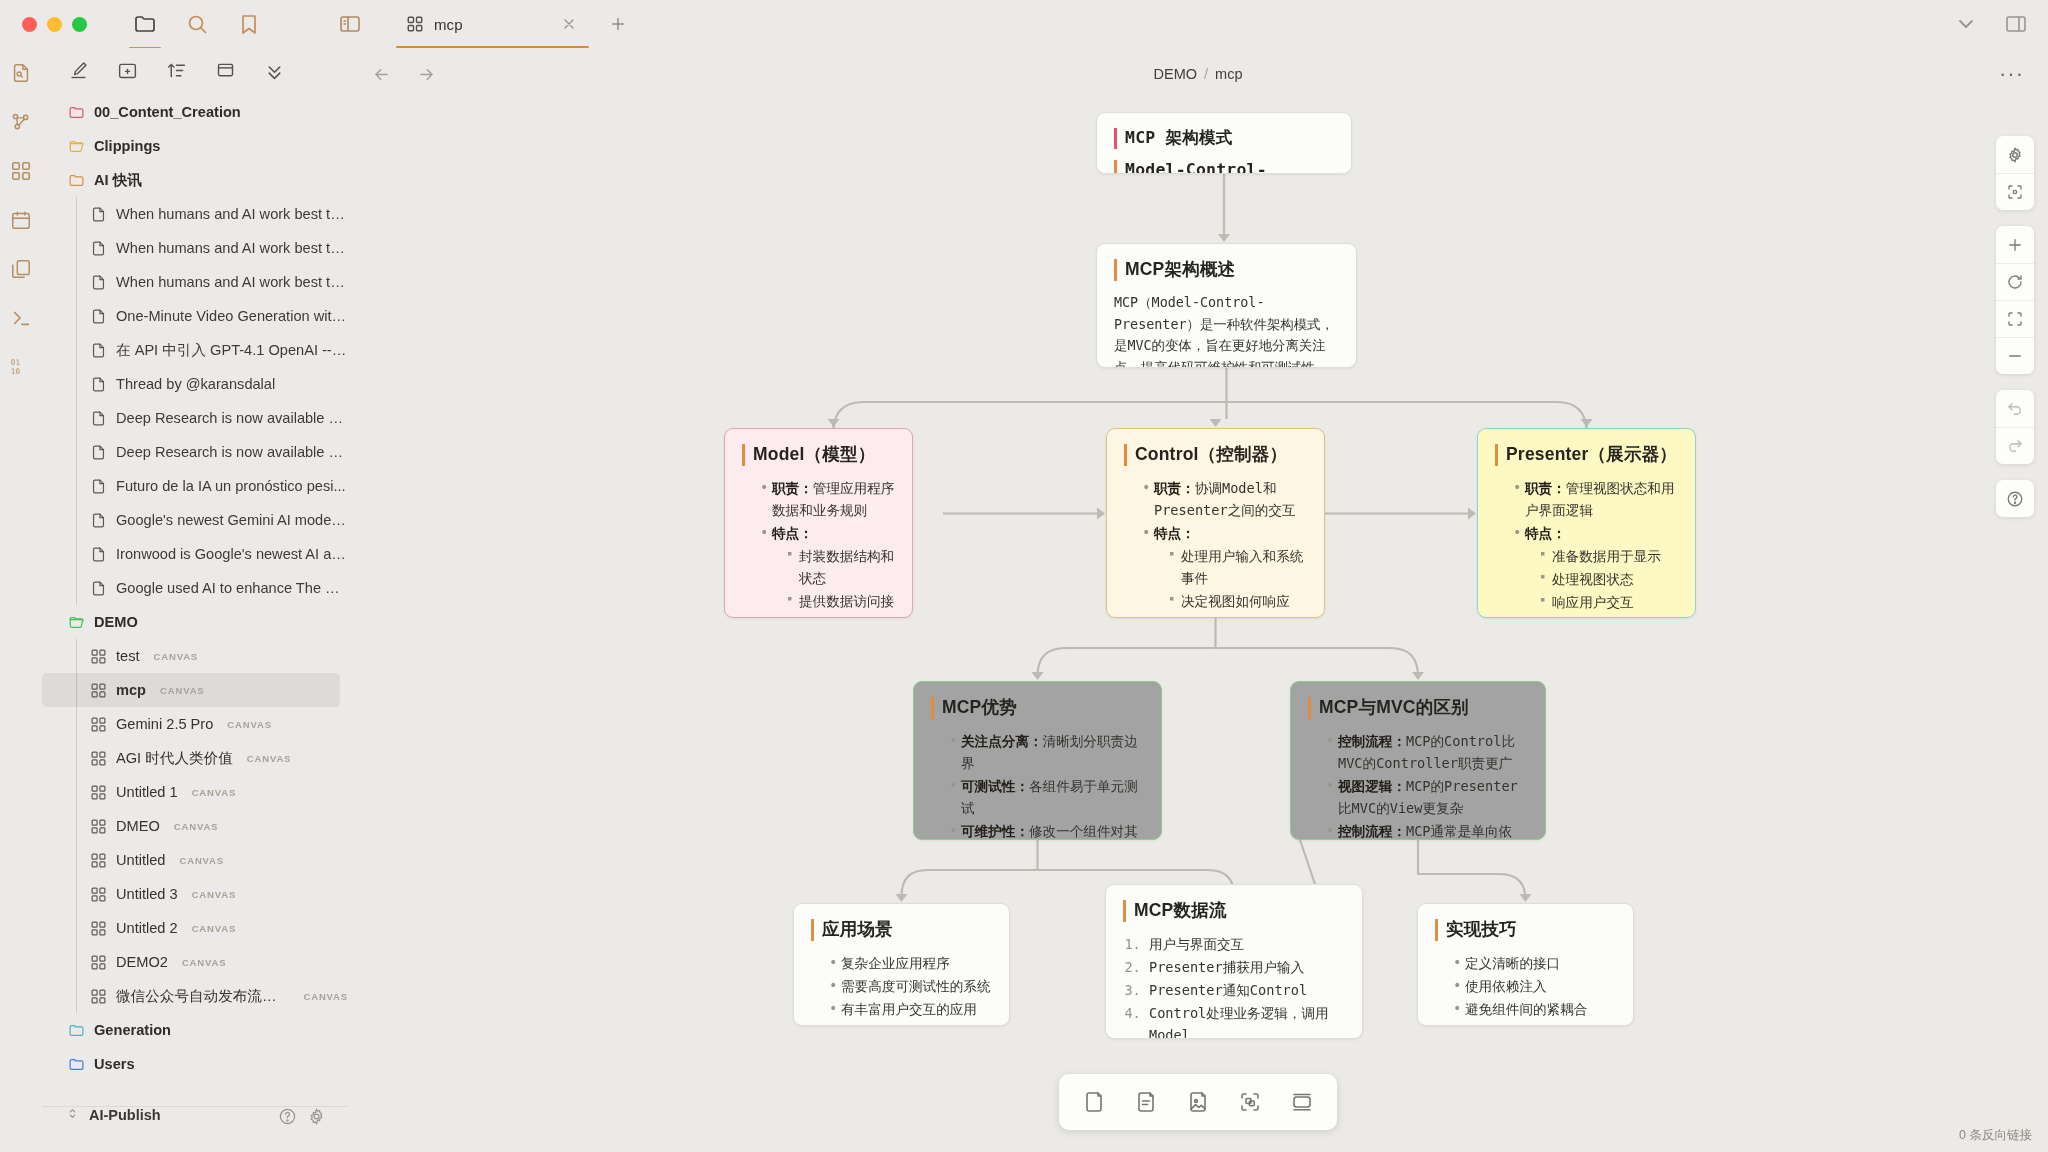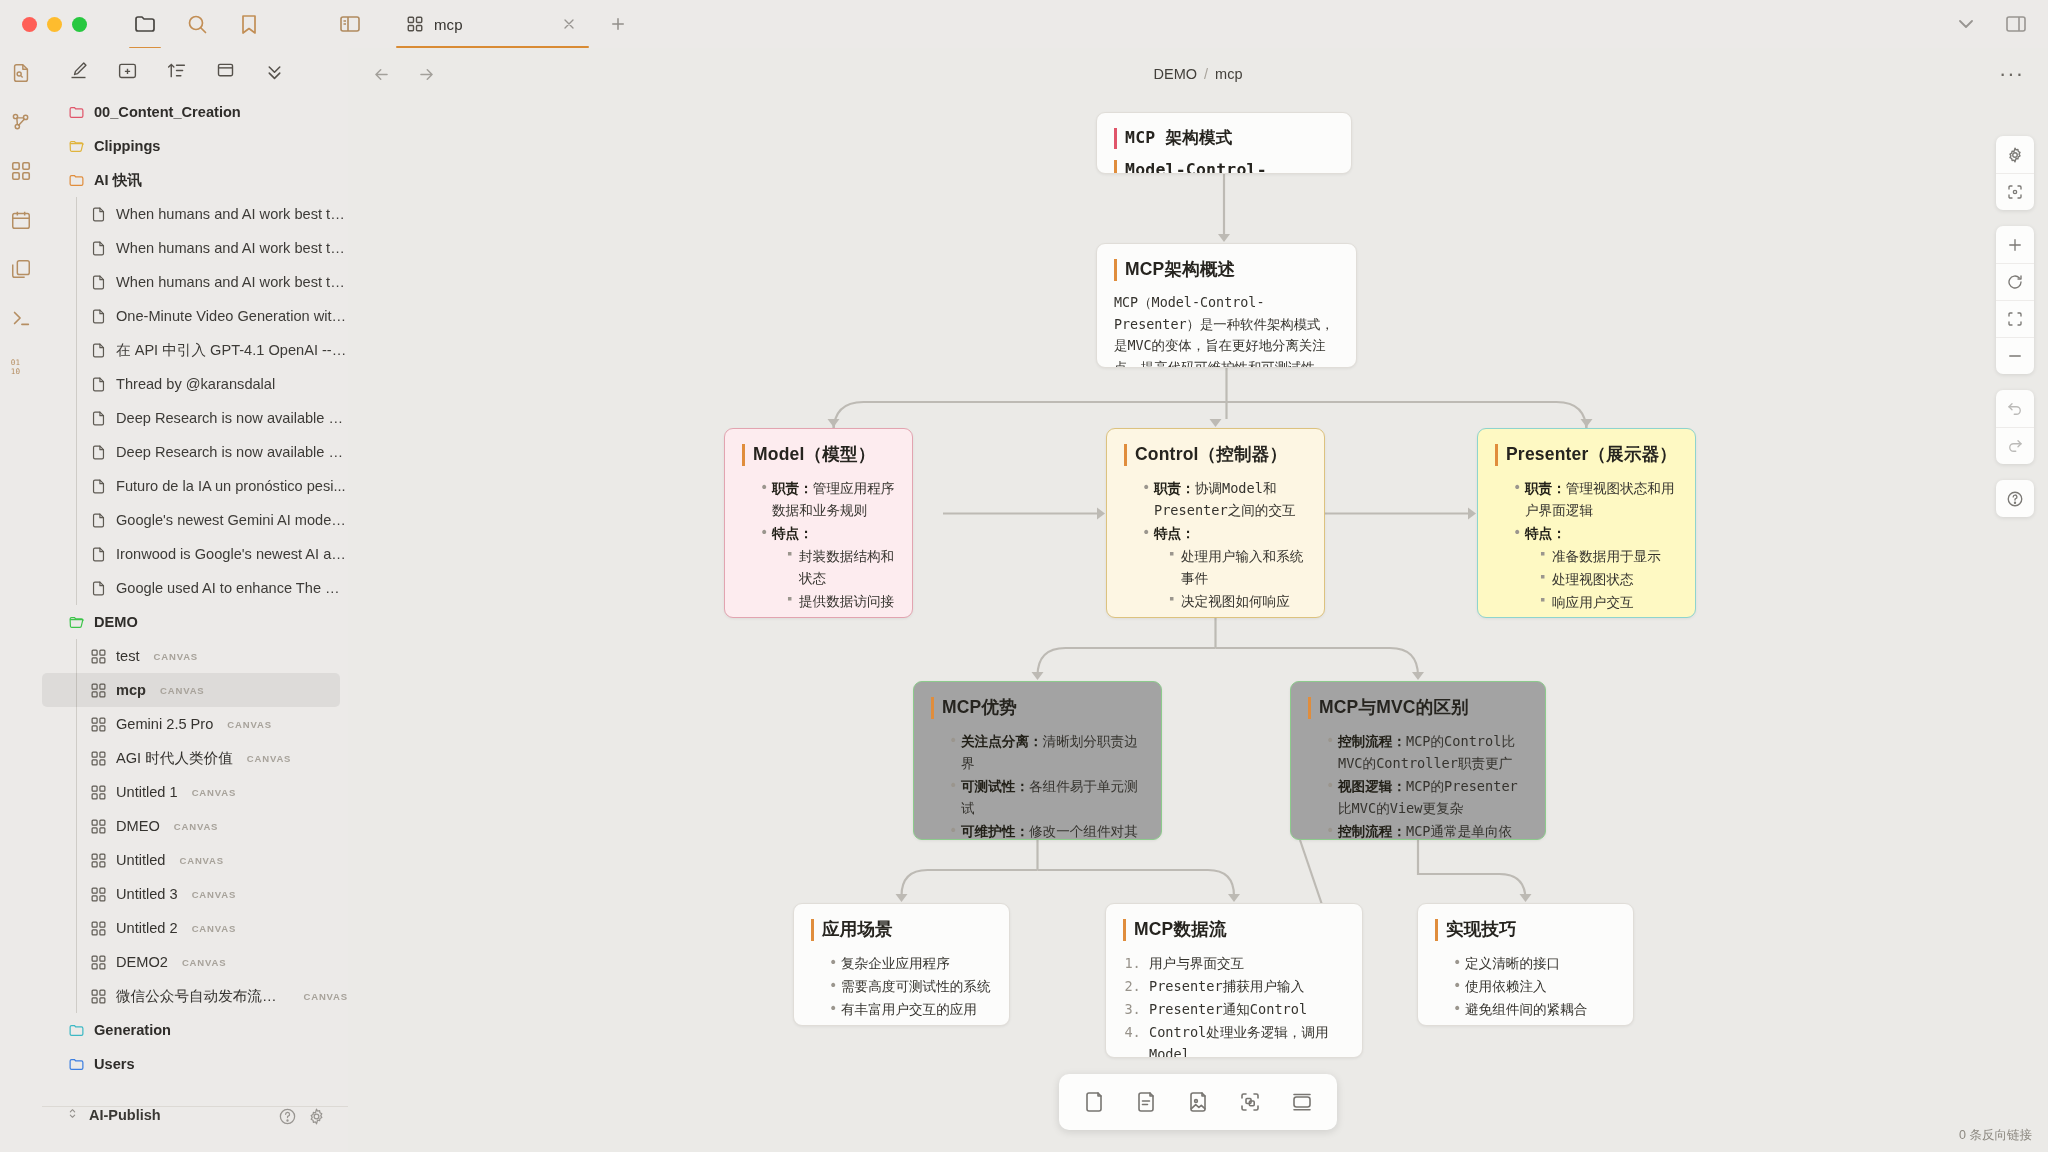--- a/index.html
+++ b/index.html
@@ -786,21 +786,21 @@
             <div class="inner">
               <h3 class="">应用场景</h3>
               <ul>
                 <li>复杂企业应用程序</li>
                 <li>需要高度可测试性的系统</li>
                 <li>有丰富用户交互的应用</li>
                 <li>团队协作开发大型项目</li>
               </ul>
             </div>
           </div>
-          <div class="node " style="left: 757px; top: 855px; width: 258px; height: 155px;">
+          <div class="node " style="left: 757px; top: 836px; width: 258px; height: 155px;">
             <div class="inner">
               <h3 class="">MCP数据流</h3>
               <ol>
                 <li>用户与界面交互</li>
                 <li>Presenter捕获用户输入</li>
                 <li>Presenter通知Control</li>
                 <li>Control处理业务逻辑，调用Model</li>
               </ol>
             </div>
           </div>

